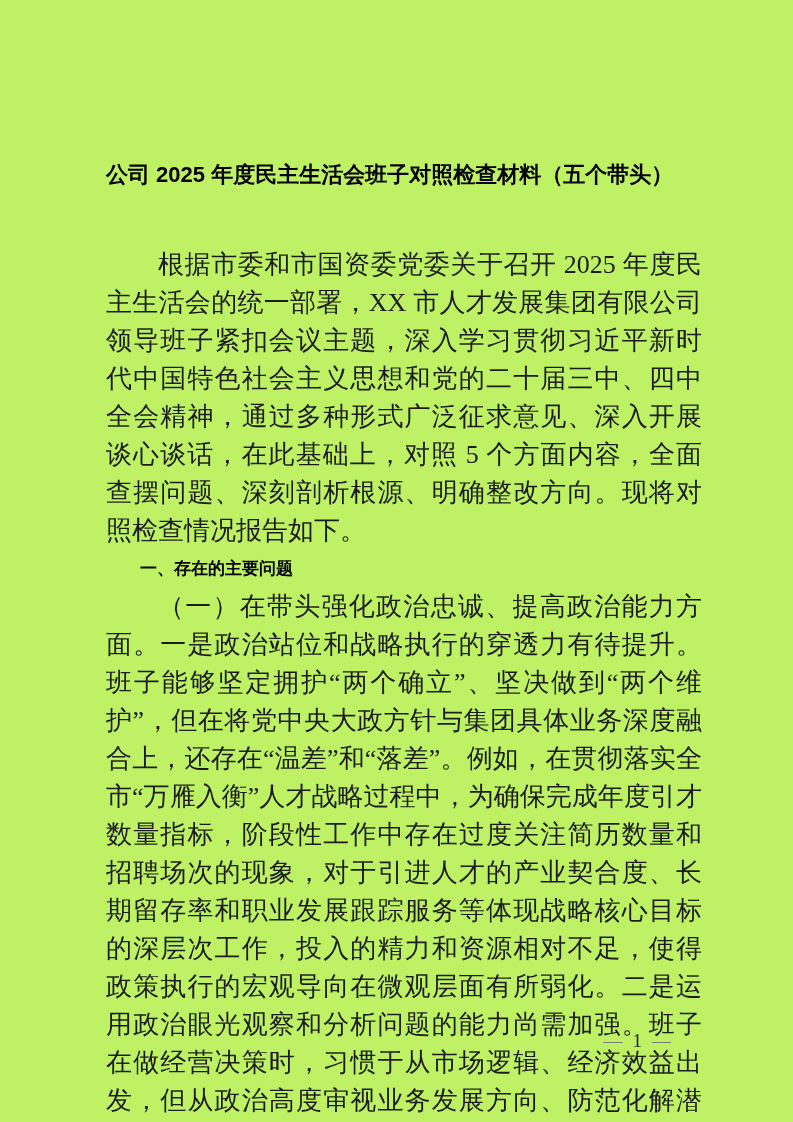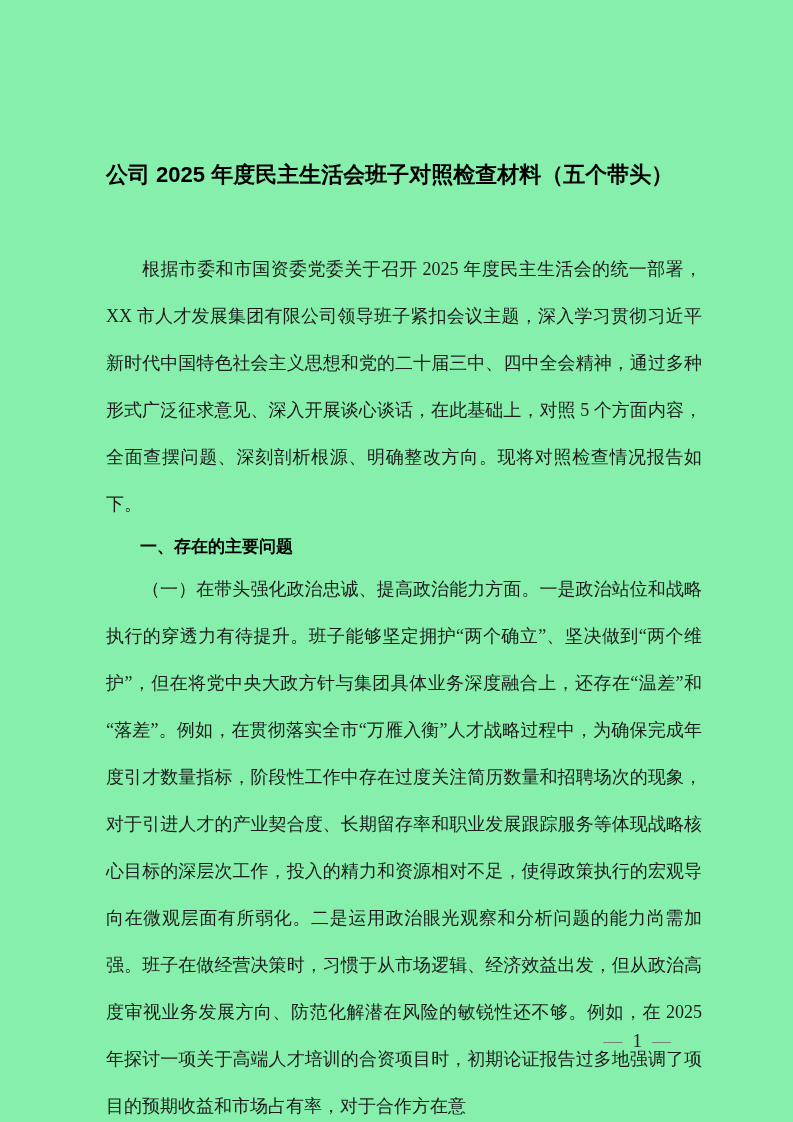--- a/index.html
+++ b/index.html
@@ -4,21 +4,21 @@
 <style>
   html, body {
     margin: 0;
     padding: 0;
     background: #ffffff;
   }
   .page {
     position: relative;
     width: 793px;
     height: 1122px;
-    background: #86efac;
+    background: #bef264;
     overflow: hidden;
     font-family: "Liberation Serif", "DejaVu Serif", serif;
     color: #1a1a1a;
   }
   .content {
     position: absolute;
     left: 106px;
     top: 158px;
     width: 596px;
   }
@@ -26,22 +26,22 @@
     margin: 0 0 54px 0;
     font-family: "Liberation Sans", "DejaVu Sans", sans-serif;
     font-weight: bold;
     font-size: 22px;
     line-height: 34px;
     color: #000000;
     text-align: left;
   }
   .para {
     margin: 0;
-    font-size: 18px;
-    line-height: 47px;
+    font-size: 26px;
+    line-height: 38px;
     text-align: justify;
     text-justify: inter-ideograph;
     text-indent: 2em;
     word-break: break-all;
     color: #1c1c1c;
   }
   .section-heading {
     margin: 0;
     font-family: "Liberation Sans", "DejaVu Sans", sans-serif;
     font-weight: bold;

